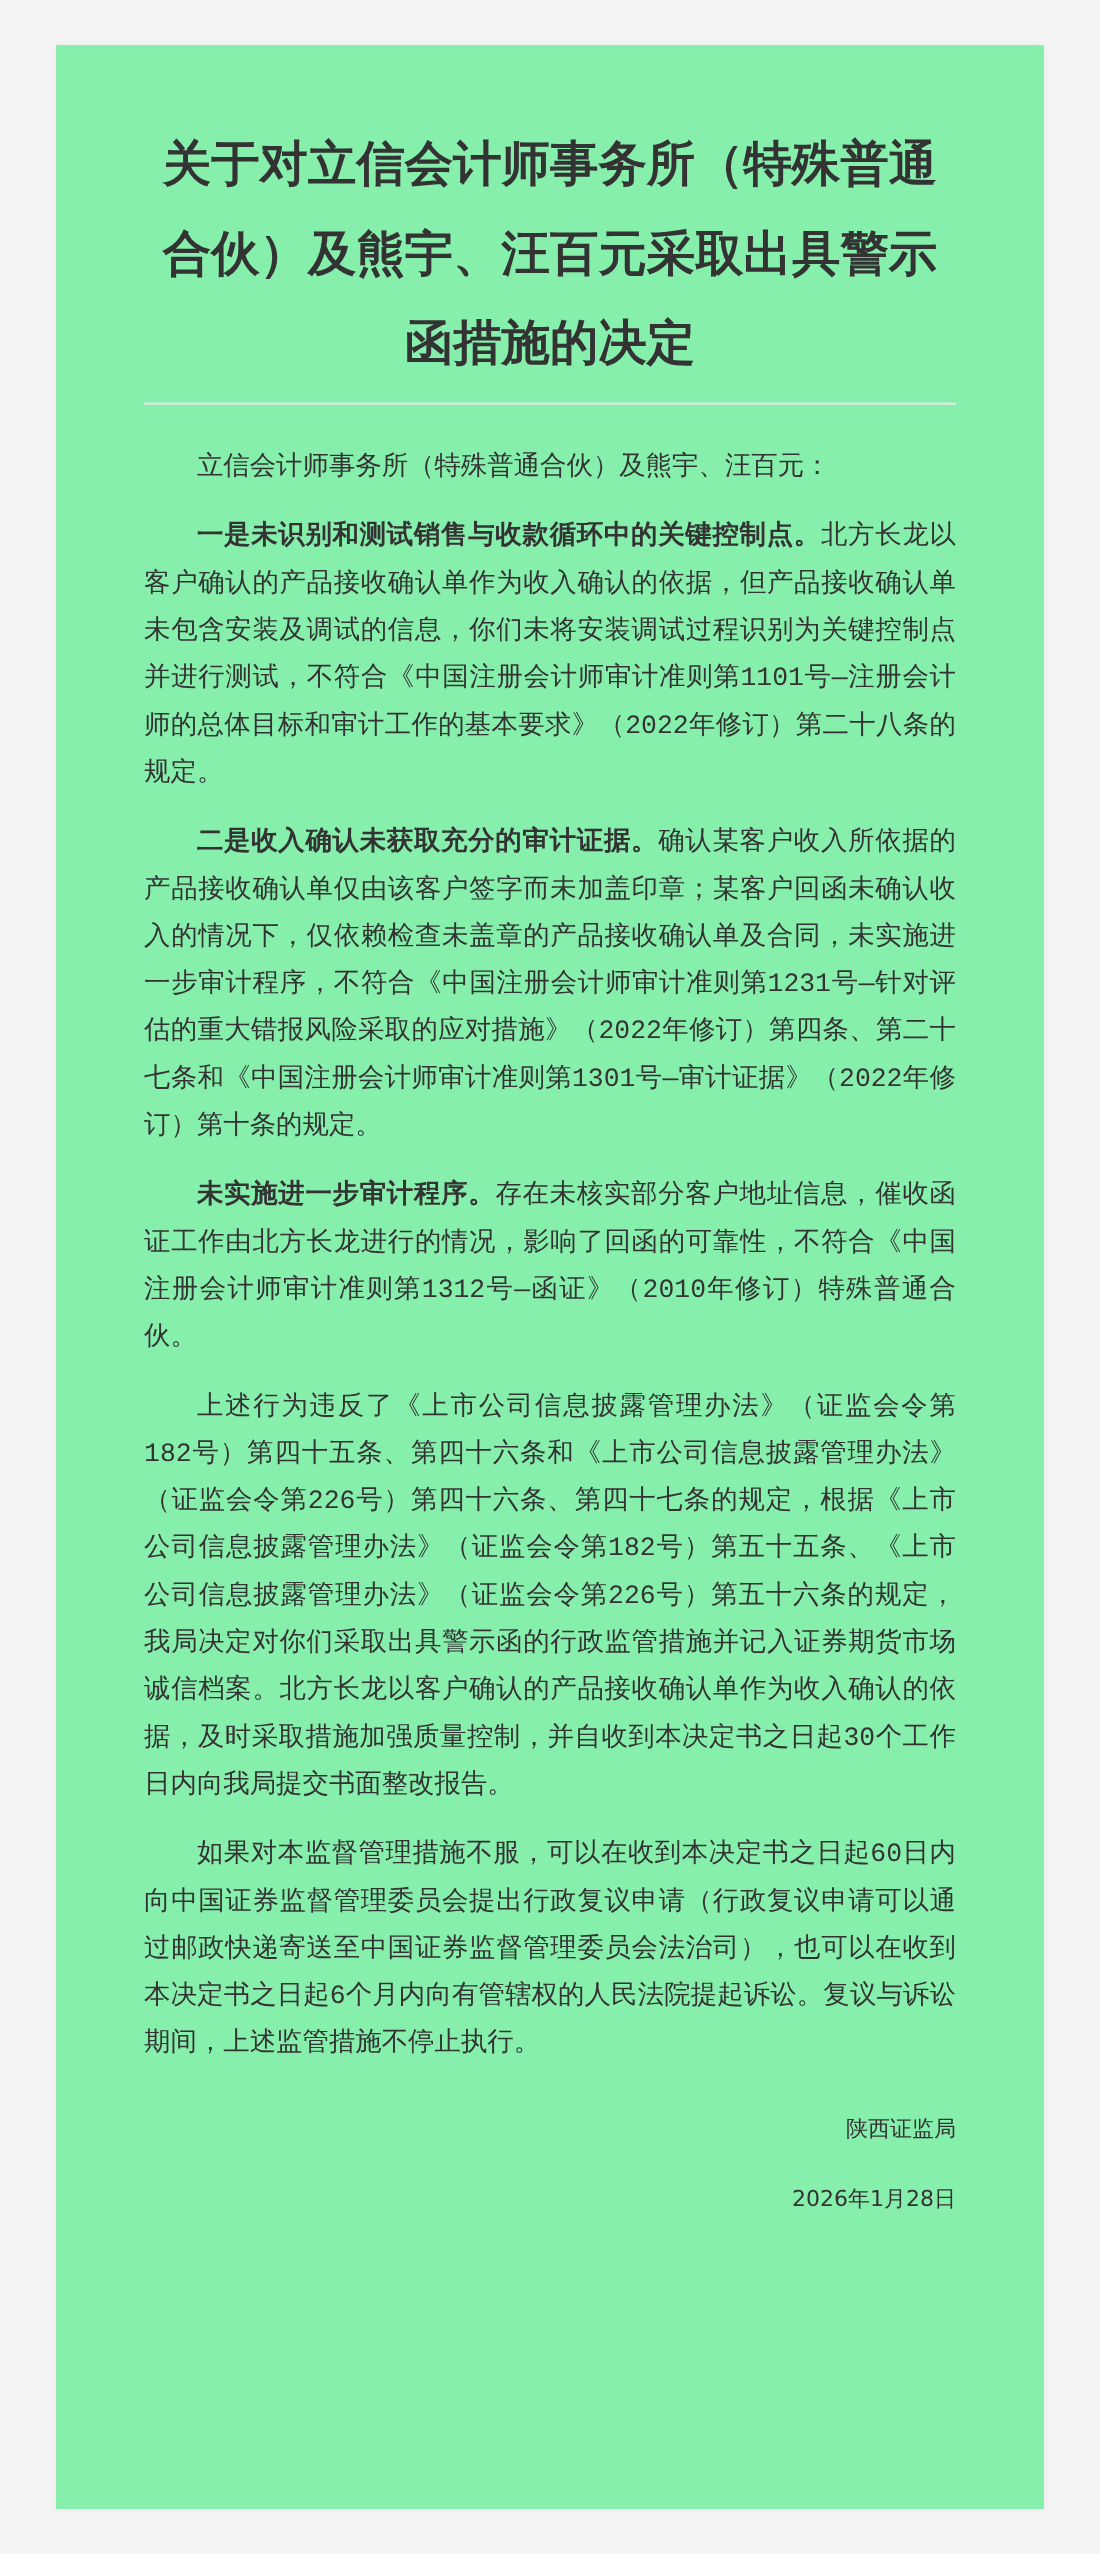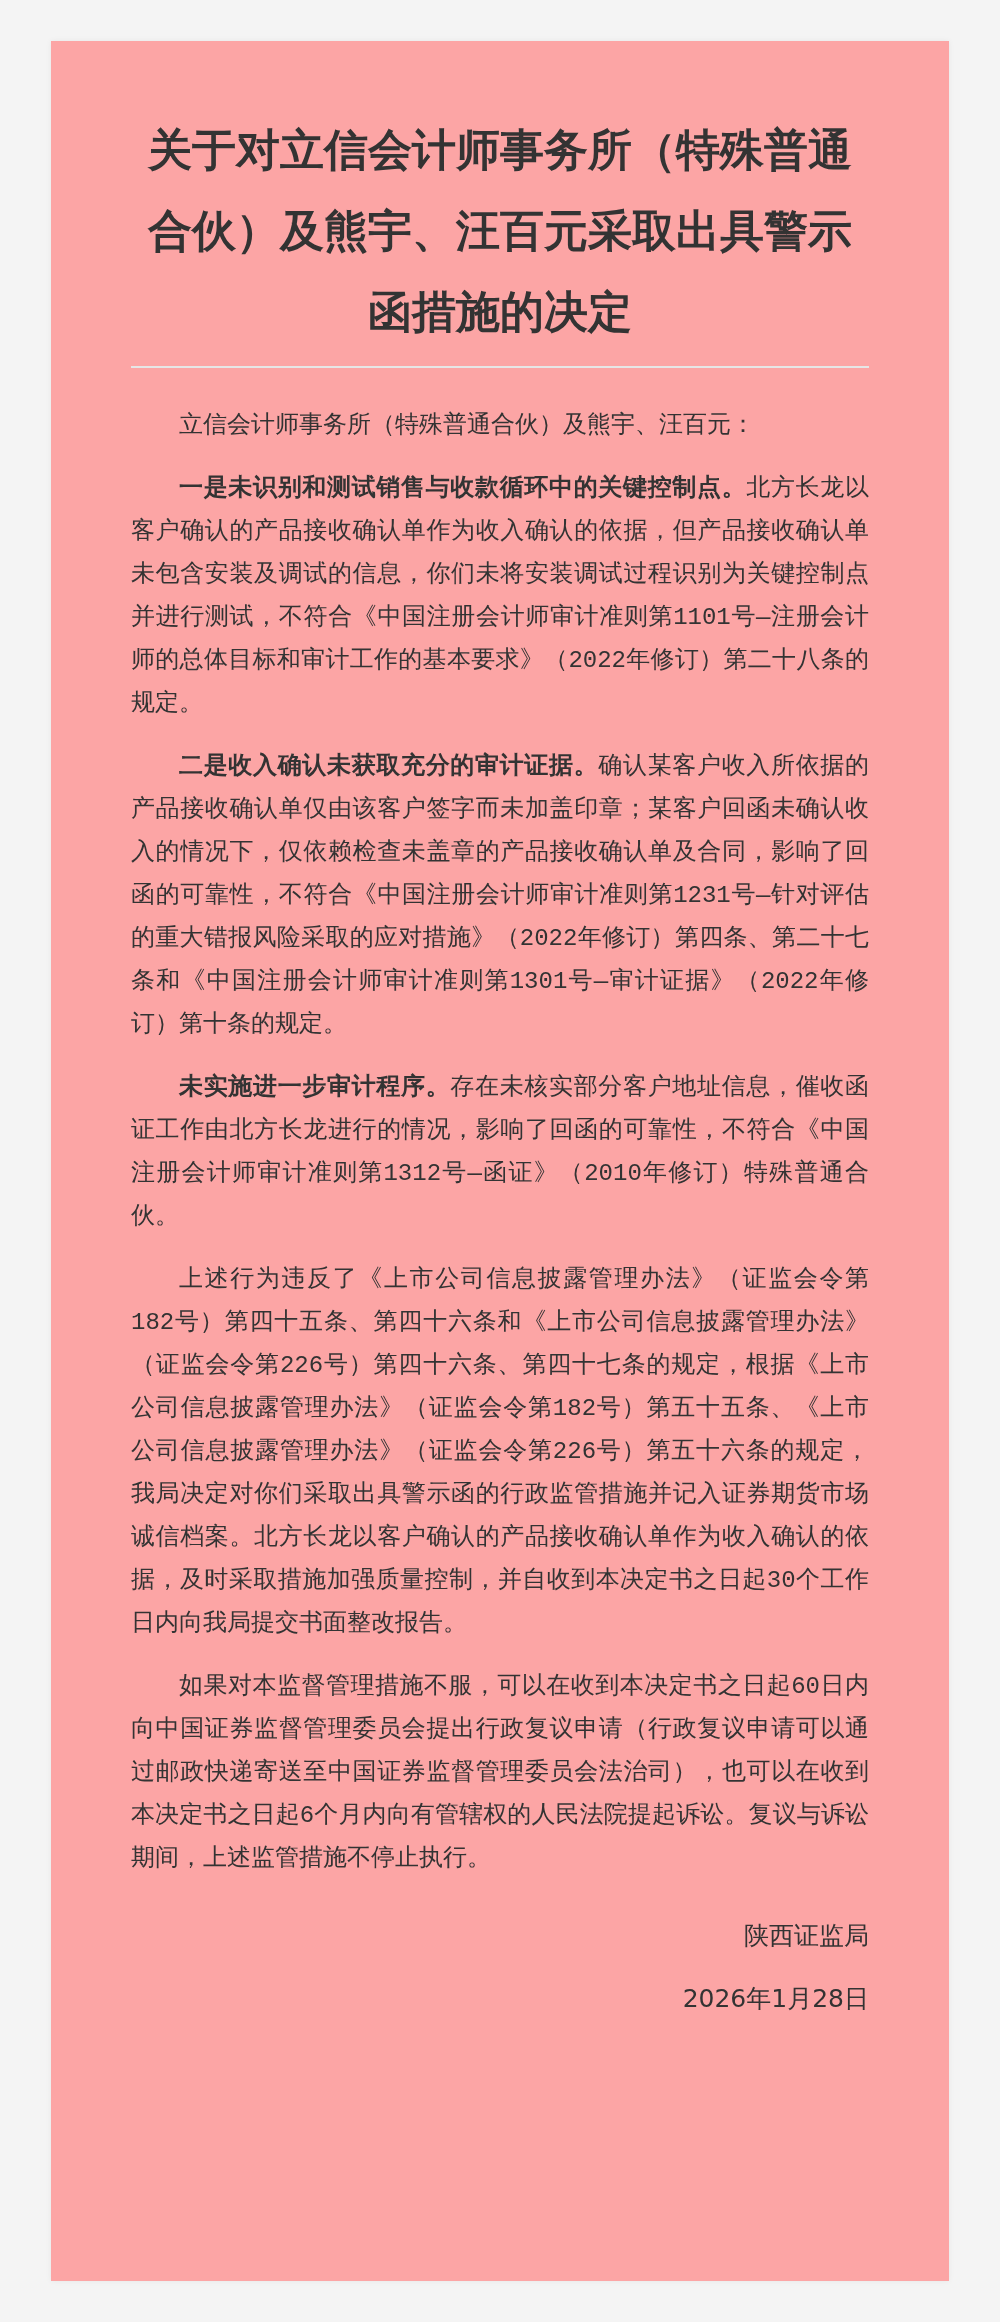--- a/index.html
+++ b/index.html
@@ -12,21 +12,21 @@
       min-height: 2322px;
       font-family: "DejaVu Sans", "Liberation Sans", sans-serif;
       color: #333333;
     }
     .card {
       position: absolute;
       left: 51px;
       top: 41px;
       width: 898px;
       height: 2240px;
-      background: #fca5a5;
+      background: #86efac;
       box-shadow: 0 0 6px rgba(0,0,0,0.06);
       box-sizing: border-box;
       padding: 0 80px;
     }
     .title {
       margin: 0;
       padding-top: 68px;
       font-size: 44px;
       line-height: 81px;
       font-weight: bold;
@@ -47,37 +47,37 @@
       text-indent: 48px;
       text-align: justify;
       font-family: Liberation Mono, monospace;
     }
     .body p b {
       font-weight: bold;
     }
     .sign {
       margin-top: 34px;
       text-align: right;
-      font-size: 25px;
+      font-size: 20px;
       line-height: 43px;
     }
     .sign div { margin-bottom: 20px; }
   </style>
 </head>
 <body>
 
 <div class="card">
   <h1 class="title">关于对立信会计师事务所（特殊普通合伙）及熊宇、汪百元采取出具警示函措施的决定</h1>
 
   <div class="body">
     <p>立信会计师事务所（特殊普通合伙）及熊宇、汪百元：</p>
 
     <p><b>一是未识别和测试销售与收款循环中的关键控制点。</b><span>北方长龙以客户确认的产品接收确认单作为收入确认的依据，但产品接收确认单未包含安装及调试的信息，你们未将安装调试过程识别为关键控制点并进行测试，不符合《中国注册会计师审计准则第1101号—注册会计师的总体目标和审计工作的基本要求》（2022年修订）第二十八条的规定。</span></p>
 
-    <p><b>二是收入确认未获取充分的审计证据。</b><span>确认某客户收入所依据的产品接收确认单仅由该客户签字而未加盖印章；某客户回函未确认收入的情况下，仅依赖检查未盖章的产品接收确认单及合同，影响了回函的可靠性，不符合《中国注册会计师审计准则第1231号—针对评估的重大错报风险采取的应对措施》（2022年修订）第四条、第二十七条和《中国注册会计师审计准则第1301号—审计证据》（2022年修订）第十条的规定。</span></p>
+    <p><b>二是收入确认未获取充分的审计证据。</b><span>确认某客户收入所依据的产品接收确认单仅由该客户签字而未加盖印章；某客户回函未确认收入的情况下，仅依赖检查未盖章的产品接收确认单及合同，未实施进一步审计程序，不符合《中国注册会计师审计准则第1231号—针对评估的重大错报风险采取的应对措施》（2022年修订）第四条、第二十七条和《中国注册会计师审计准则第1301号—审计证据》（2022年修订）第十条的规定。</span></p>
 
     <p><b>未实施进一步审计程序。</b><span>存在未核实部分客户地址信息，催收函证工作由北方长龙进行的情况，影响了回函的可靠性，不符合《中国注册会计师审计准则第1312号—函证》（2010年修订）特殊普通合伙。</span></p>
 
     <p>上述行为违反了《上市公司信息披露管理办法》（证监会令第182号）第四十五条、第四十六条和《上市公司信息披露管理办法》（证监会令第226号）第四十六条、第四十七条的规定，根据《上市公司信息披露管理办法》（证监会令第182号）第五十五条、《上市公司信息披露管理办法》（证监会令第226号）第五十六条的规定，我局决定对你们采取出具警示函的行政监管措施并记入证券期货市场诚信档案。北方长龙以客户确认的产品接收确认单作为收入确认的依据，及时采取措施加强质量控制，并自收到本决定书之日起30个工作日内向我局提交书面整改报告。</p>
     <p>如果对本监督管理措施不服，可以在收到本决定书之日起60日内向中国证券监督管理委员会提出行政复议申请（行政复议申请可以通过邮政快递寄送至中国证券监督管理委员会法治司），也可以在收到本决定书之日起6个月内向有管辖权的人民法院提起诉讼。复议与诉讼期间，上述监管措施不停止执行。</p>
 
     <div class="sign">
       <div>陕西证监局</div>
       <div>2026年1月28日</div>
     </div>

